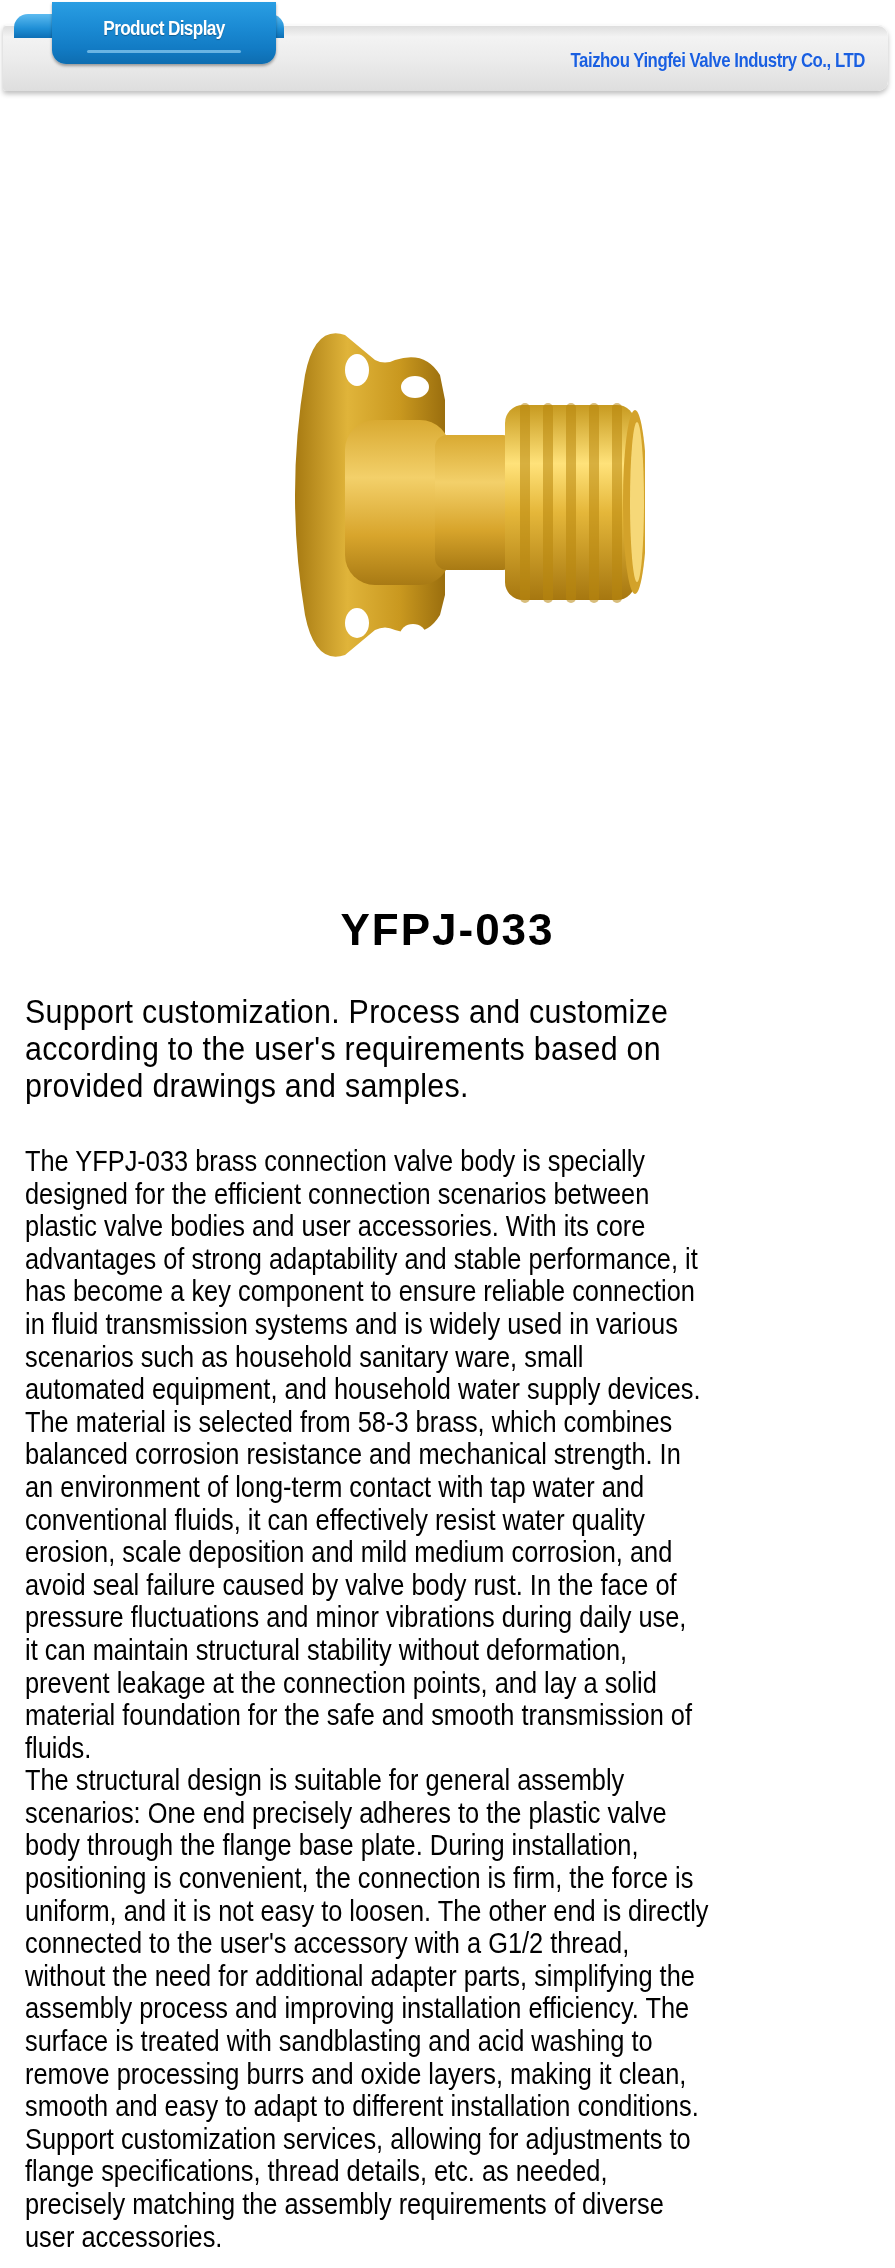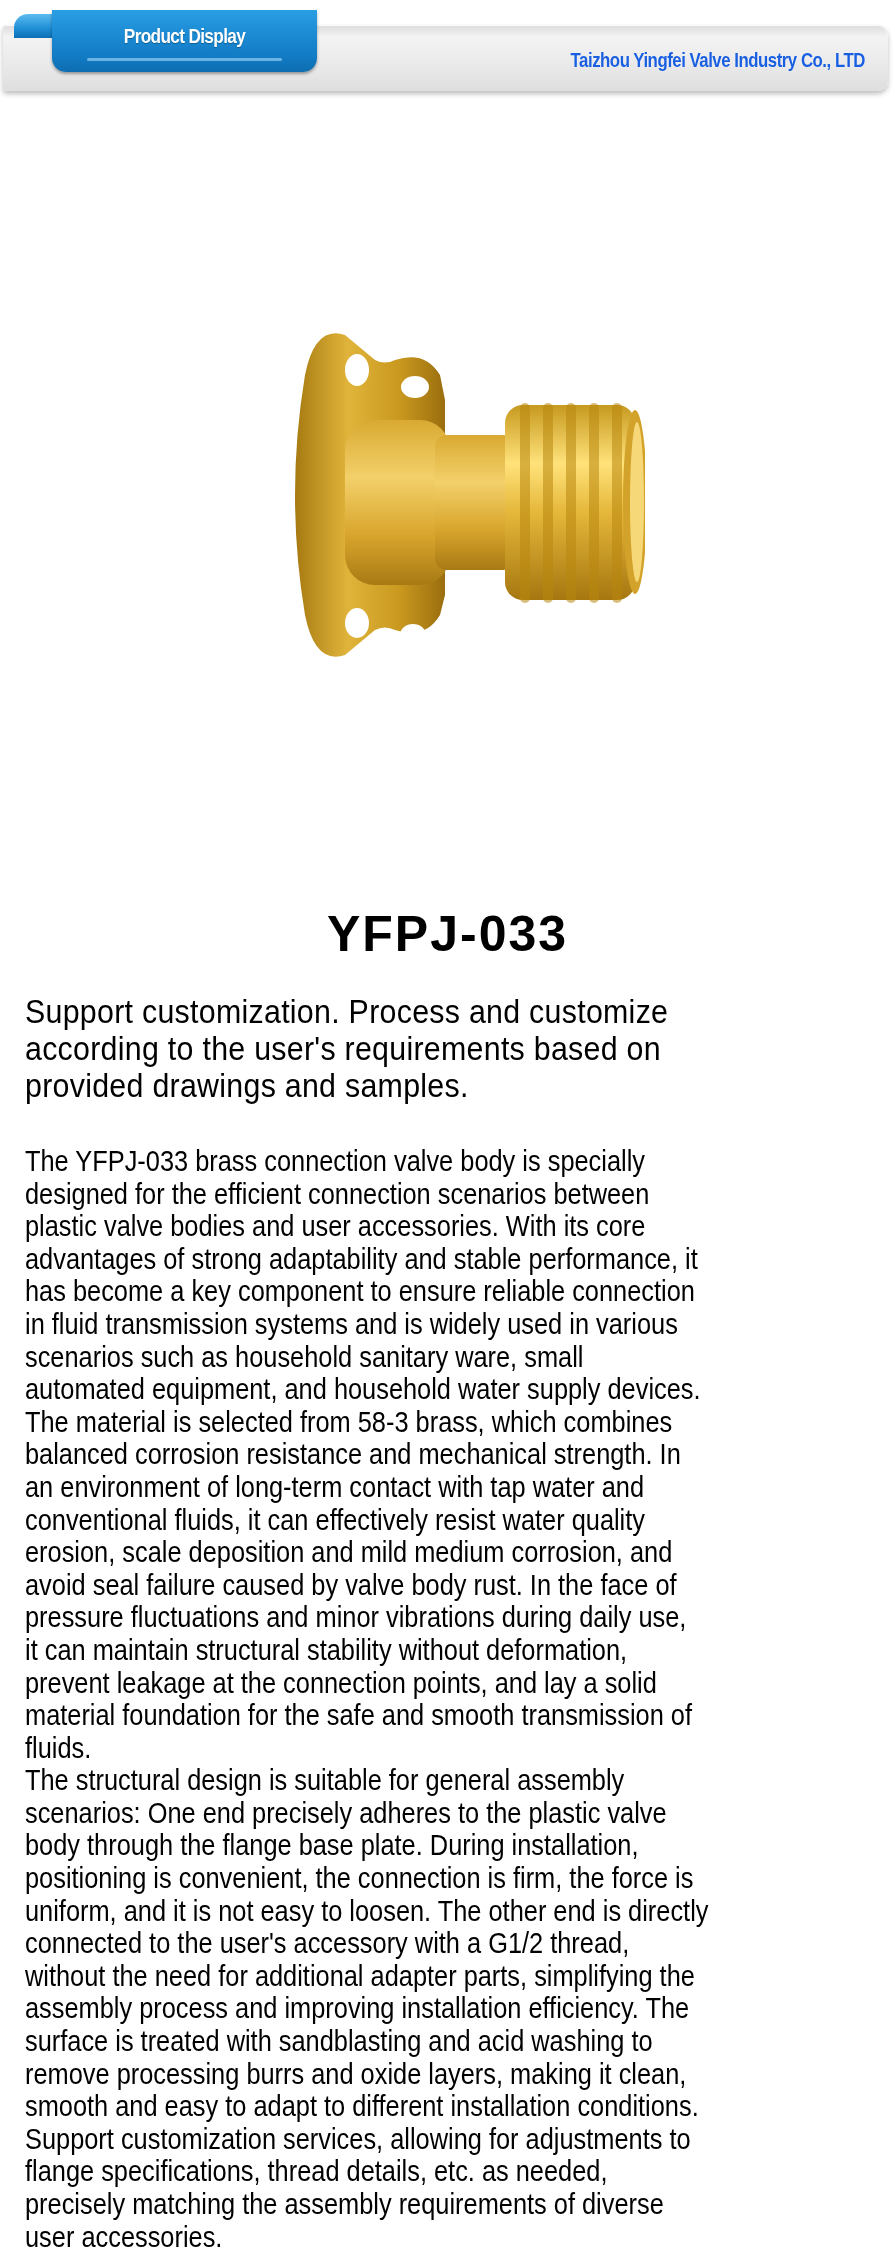--- a/index.html
+++ b/index.html
@@ -11,25 +11,24 @@
     border-radius: 3px 10px 10px 3px;
     background: linear-gradient(to bottom, #dcdcdc 0%, #f3f3f3 18%, #ebebeb 55%, #dedede 100%);
     box-shadow: 0 3px 5px rgba(0,0,0,0.25), inset 0 1px 0 #fafafa;
   }
   .ribbon-curl {
     position: absolute; left: 14px; top: 14px; width: 270px; height: 24px;
     border-radius: 14px 14px 0 0;
     background: linear-gradient(to bottom, #5dbbf0 0%, #1f8fd6 60%, #0d6fb5 100%);
   }
   .ribbon {
-    position: absolute; left: 52px; top: 10px; width: 224px; height: 62px;
+    position: absolute; left: 52px; top: 2px; width: 224px; height: 62px;
     border-radius: 0 0 14px 14px;
     background: linear-gradient(to bottom, #2a9ee3 0%, #1b8bd4 40%, #127bc4 75%, #0e6db0 100%);
     box-shadow: 0 2px 3px rgba(0,0,0,0.35);
-    padding-left: 41px;
   }
   .ribbon::after {
     content: ""; position: absolute; left: 35px; right: 35px; bottom: 11px; height: 3px;
     border-radius: 2px; background: rgba(180,230,255,0.55);
   }
   .ribbon-label {
     position: absolute; left: 0; right: 0; top: 14px; text-align: center;
     color: #ffffff; font-weight: bold; font-size: 21px; letter-spacing: -0.8px;
     transform: scaleX(0.82); transform-origin: center;
     text-shadow: 0 1px 1px rgba(0,0,0,0.3);
@@ -38,21 +37,21 @@
     position: absolute; right: 30px; top: 48px;
     color: #1a5fe0; font-weight: bold; font-size: 21px; letter-spacing: -0.6px;
     transform: scaleX(0.8); transform-origin: right center;
     text-shadow: 0 0 1px #ffffff;
   }
 
   .product-image { position: absolute; left: 265px; top: 305px; width: 380px; height: 380px; }
 
   .title {
     position: absolute; left: 0; width: 895px; top: 905px; text-align: center;
-    font-size: 50px; font-weight: bold; letter-spacing: 2px; color: #000;
+    font-size: 44px; font-weight: bold; letter-spacing: 2px; color: #000;
   }
 
   .subheading {
     position: absolute; left: 25px; top: 993px; width: 860px;
     font-size: 33px; line-height: 37px; font-weight: normal; color: #000;
     letter-spacing: 0.3px;
   }
   .subheading span { display: block; white-space: nowrap; transform: scaleX(0.92); transform-origin: left center; }
 
   .body-text {

